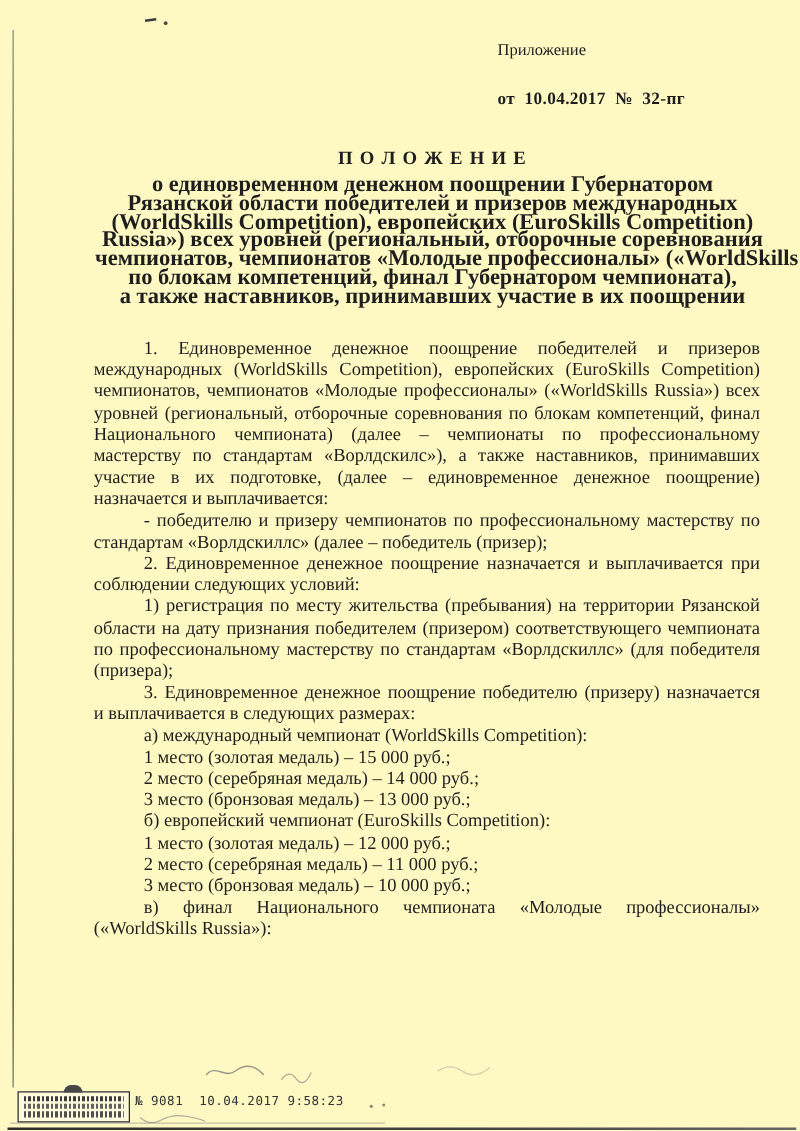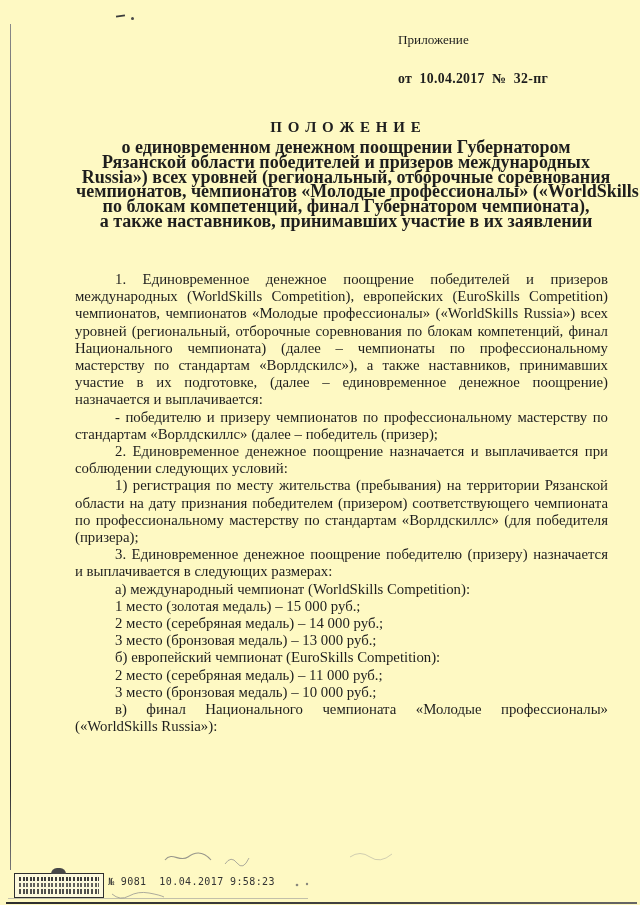--- a/index.html
+++ b/index.html
@@ -93,37 +93,39 @@
 
   <div class="header-block">
     <div class="h-line">Приложение</div>
     <div class="date-line">от  10.04.2017  №  32-пг</div>
   </div>
 
   <div class="title-block">
     <div class="title-main">П О Л О Ж Е Н И Е</div>
     <div class="title-line">о единовременном денежном поощрении Губернатором</div>
     <div class="title-line">Рязанской области победителей и призеров международных</div>
+    <div class="title-line">(WorldSkills Competition), европейских (EuroSkills Competition)</div>
     <div class="title-line">Russia») всех уровней (региональный, отборочные соревнования</div>
     <div class="title-line">чемпионатов, чемпионатов «Молодые профессионалы» («WorldSkills</div>
     <div class="title-line">по блокам компетенций, финал Губернатором чемпионата),</div>
-    <div class="title-line">а также наставников, принимавших участие в их заявлении</div>
+    <div class="title-line">а также наставников, принимавших участие в их поощрении</div>
   </div>
 
   <div class="body-block">
     <p>1. Единовременное денежное поощрение победителей и призеров международных (WorldSkills Competition), европейских (EuroSkills Competition) чемпионатов, чемпионатов «Молодые профессионалы» («WorldSkills Russia») всех уровней (региональный, отборочные соревнования по блокам компетенций,  финал Национального чемпионата) (далее – чемпионаты по профессиональному мастерству по стандартам «Ворлдскилс»), а также наставников, принимавших участие в их подготовке, (далее – единовременное денежное поощрение) назначается и выплачивается:</p>
     <p>- победителю и призеру чемпионатов по профессиональному мастерству по стандартам «Ворлдскиллс» (далее – победитель (призер);</p>
     <p>2. Единовременное денежное поощрение назначается и выплачивается при соблюдении следующих условий:</p>
     <p>1) регистрация по месту жительства (пребывания) на территории Рязанской области на дату признания победителем (призером) соответствующего чемпионата по профессиональному мастерству по стандартам «Ворлдскиллс» (для победителя (призера);</p>
     <p>3. Единовременное денежное поощрение победителю (призеру) назначается и выплачивается в следующих размерах:</p>
     <p>а) международный чемпионат (WorldSkills Competition):</p>
     <p>1 место (золотая медаль) – 15 000 руб.;</p>
     <p>2 место (серебряная медаль) – 14 000 руб.;</p>
     <p>3 место (бронзовая медаль) – 13 000 руб.;</p>
     <p>б) европейский чемпионат (EuroSkills Competition):</p>
+    <p>1 место (золотая медаль) – 12 000 руб.;</p>
     <p>2 место (серебряная медаль) – 11 000 руб.;</p>
     <p>3 место (бронзовая медаль) – 10 000 руб.;</p>
     <p>в) финал Национального чемпионата «Молодые профессионалы» («WorldSkills Russia»):</p>
   </div>
 
   <div class="footer">
     <svg class="squiggles" viewBox="0 0 640 57" xmlns="http://www.w3.org/2000/svg">
       <path d="M165,12 C172,3 180,15 188,9 S204,4 211,12" fill="none" stroke="#7d7d7d" stroke-width="1.1" opacity="0.8"></path>
       <path d="M225,16 q6,-9 12,-1 t12,-5" fill="none" stroke="#8a8a8a" stroke-width="1" opacity="0.7"></path>
       <path d="M350,9 q10,-7 20,0 t22,-3" fill="none" stroke="#9a9a9a" stroke-width="1" opacity="0.45"></path>

